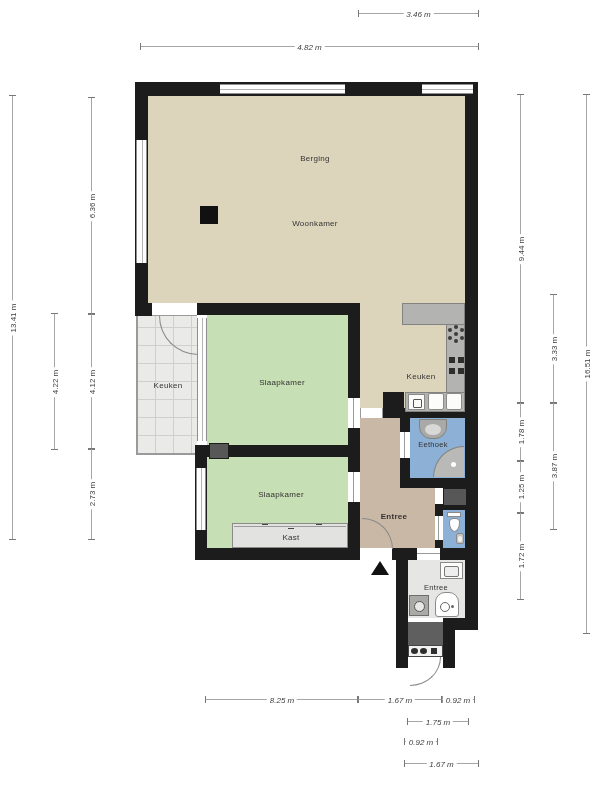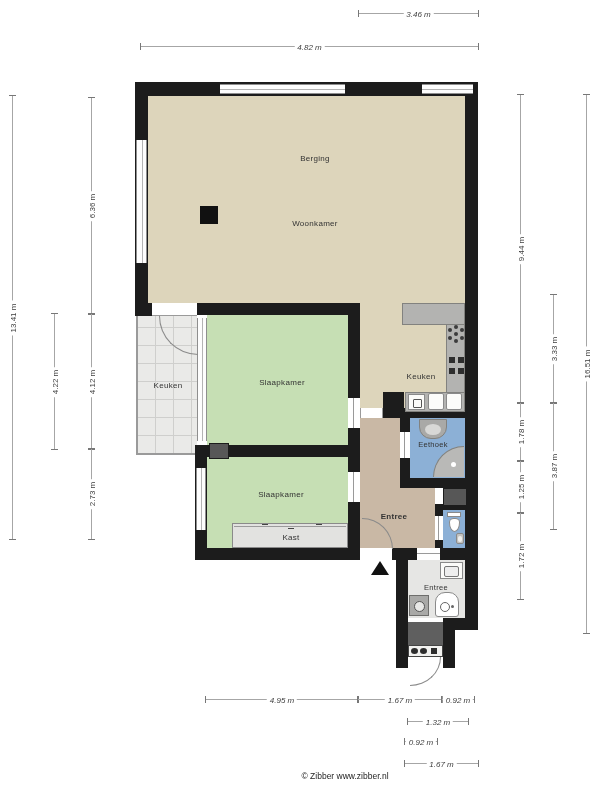--- a/index.html
+++ b/index.html
@@ -224,38 +224,37 @@
   <div class="line"></div>
   <span class="lbl">3.87 m</span>
 </div>
 <div class="dim-v" style="left:583px;top:94px;height:538px;">
   <div class="line"></div>
   <span class="lbl">16.51 m</span>
 </div>
 
 <div class="dim-h" style="left:205px;top:696px;width:152px;">
   <div class="line"></div>
-  <span class="lbl">4.95 m</span>
+  <span class="lbl">8.25 m</span>
 </div>
 <div class="dim-h" style="left:357px;top:696px;width:84px;">
   <div class="line"></div>
   <span class="lbl">1.67 m</span>
 </div>
 <div class="dim-h" style="left:441px;top:696px;width:32px;">
   <div class="line"></div>
   <span class="lbl">0.92 m</span>
 </div>
 <div class="dim-h" style="left:407px;top:718px;width:60px;">
   <div class="line"></div>
-  <span class="lbl">1.32 m</span>
+  <span class="lbl">1.75 m</span>
 </div>
 <div class="dim-h" style="left:404px;top:738px;width:32px;">
   <div class="line"></div>
   <span class="lbl">0.92 m</span>
 </div>
 <div class="dim-h" style="left:404px;top:760px;width:73px;">
   <div class="line"></div>
   <span class="lbl">1.67 m</span>
 </div>
 
 <div class="footer">
-  <div>© Zibber www.zibber.nl</div>
 </div>
 
 </body></html>

